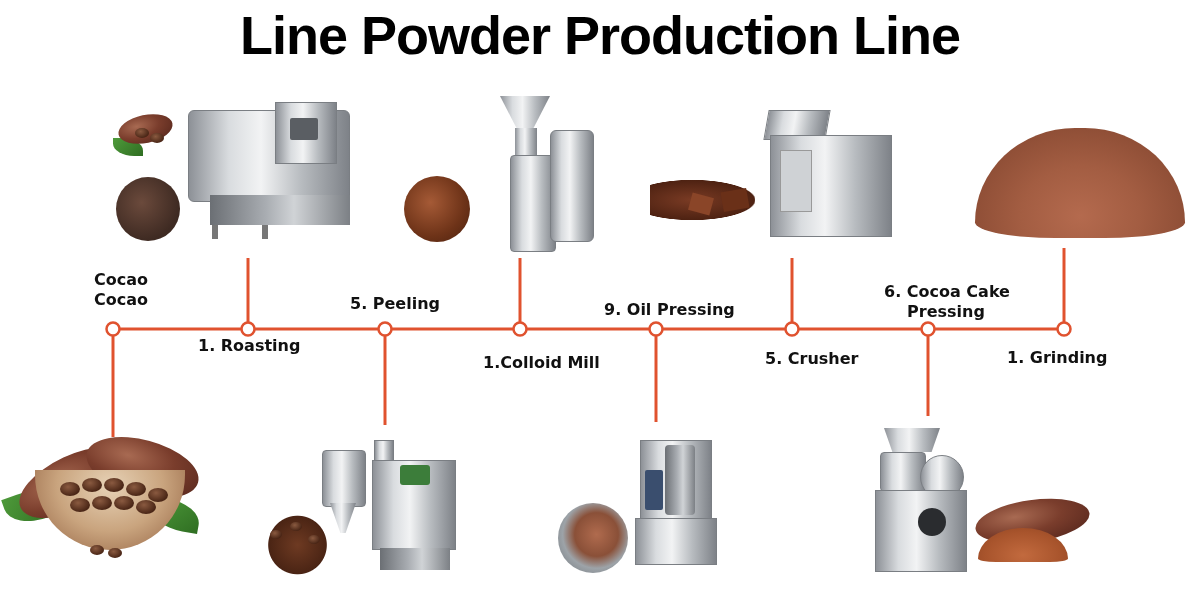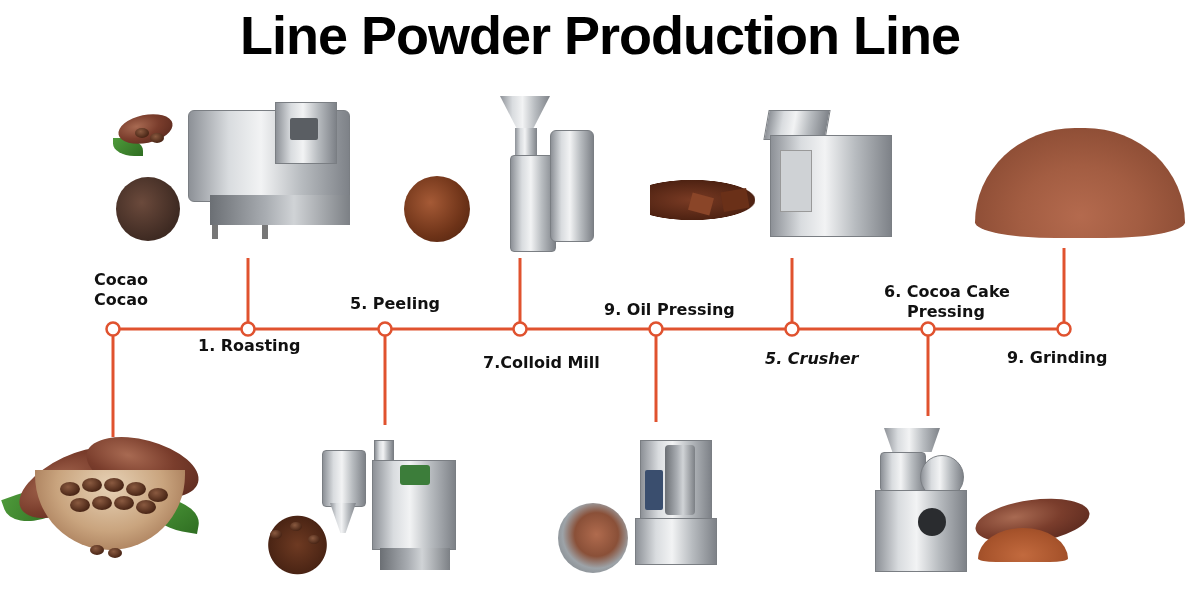--- a/index.html
+++ b/index.html
@@ -47,28 +47,28 @@
     <circle cx="1064" cy="329" r="6.5"></circle>
   </g>
 </svg>
 
 <div class="label" style="left:94px;top:270px;">
   <div>Cocao</div>
   <div>Cocao</div>
 </div>
 <div class="label" style="left:198px;top:336px;">1. Roasting</div>
 <div class="label" style="left:350px;top:294px;">5. Peeling</div>
-<div class="label" style="left:483px;top:353px;">7.Colloid Mill</div>
+<div class="label" style="left:483px;top:353px;">1.Colloid Mill</div>
 <div class="label" style="left:604px;top:300px;">9. Oil Pressing</div>
-<div class="label" style="left:765px;top:349px;font-style:italic;">5. Crusher</div>
+<div class="label" style="left:765px;top:349px;">5. Crusher</div>
 <div class="label center" style="left:884px;top:282px;width:124px;">
   <div>6. Cocoa Cake</div>
   <div>Pressing</div>
 </div>
-<div class="label" style="left:1007px;top:348px;">9. Grinding</div>
+<div class="label" style="left:1007px;top:348px;">1. Grinding</div>
 
 <div class="pic">
   <div class="pic leaf" style="left:113px;top:138px;width:30px;height:18px;"></div>
   <div class="pic cocoa-pod" style="left:118px;top:115px;width:55px;height:28px;transform:rotate(-12deg);"></div>
   <div class="pic bean" style="left:135px;top:128px;width:14px;height:10px;"></div>
   <div class="pic bean" style="left:150px;top:133px;width:14px;height:10px;"></div>
   <div class="pic powder" style="left:116px;top:177px;width:64px;height:64px;border-radius:50%;background:radial-gradient(circle at 40% 40%,#6b4a3c,#3e2a22 70%);"></div>
   <div class="pic steel" style="left:188px;top:110px;width:160px;height:90px;border-radius:6px;"></div>
   <div class="pic steel" style="left:275px;top:102px;width:60px;height:60px;"></div>
   <div class="pic" style="left:290px;top:118px;width:28px;height:22px;background:#5a5e63;border-radius:2px;"></div>

